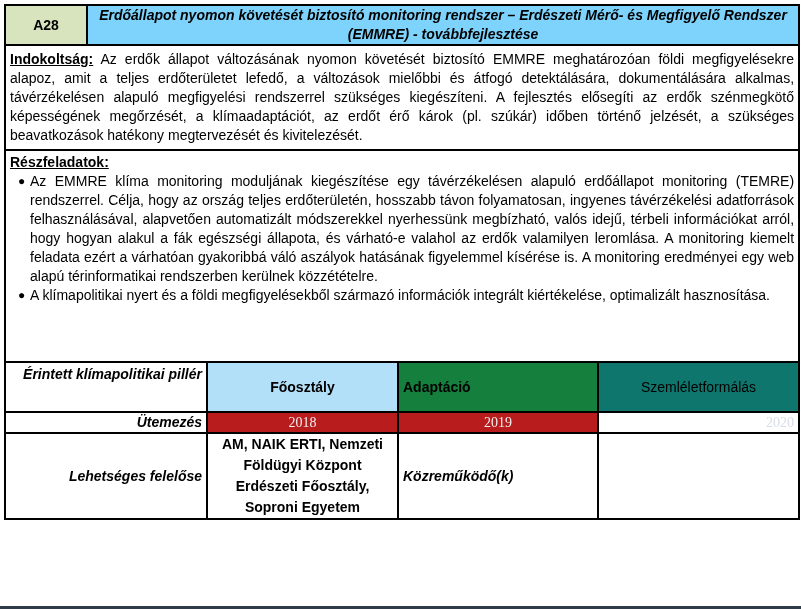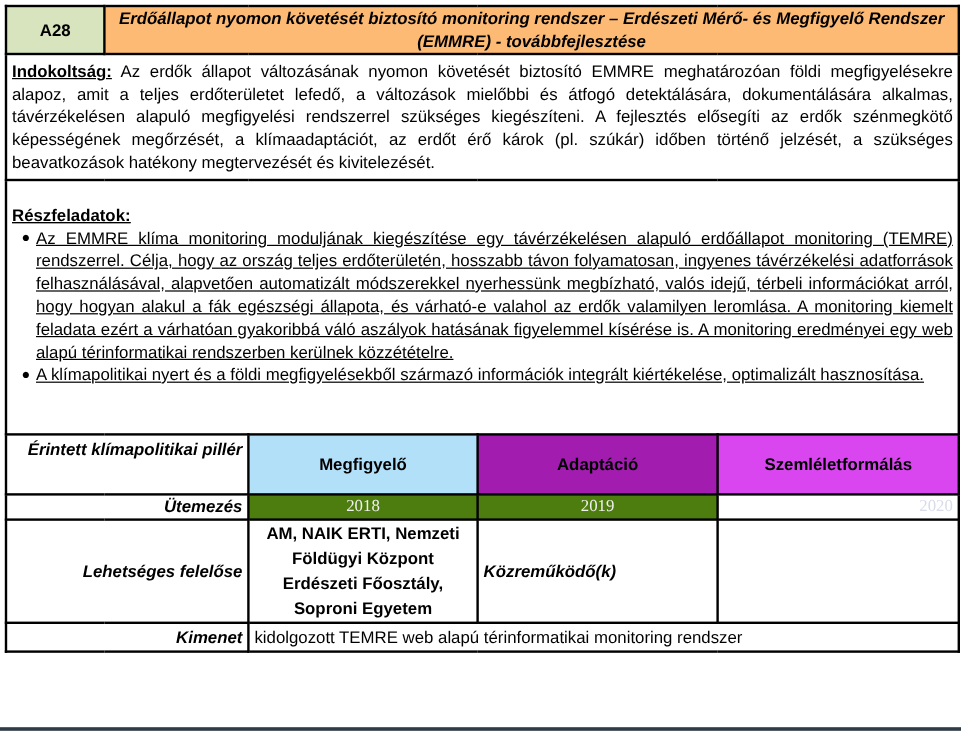--- a/index.html
+++ b/index.html
@@ -2,31 +2,31 @@
 <html><head>
 <meta charset="utf-8">
 <style>
   html, body { margin: 0; padding: 0; background: #ffffff; }
   body { width: 801px; height: 609px; position: relative; overflow: hidden;
          font-family: "Liberation Sans", "DejaVu Sans", sans-serif; color: #000; }
   .page { position: absolute; left: 4px; top: 4px; width: 794px; height: 601px; }
   table.doc { border-collapse: collapse; width: 794px; table-layout: fixed; }
   table.doc td { border: 2px solid #000; padding: 0 4px; vertical-align: middle; font-size: 14px; line-height: 19px; }
   .code-cell { background: #d7e4bd; font-weight: bold; text-align: center; font-size: 15px; }
-  .title-cell { background: #fdba74; font-weight: bold; font-style: italic; text-align: center; font-size: 15px; line-height: 20px; }
+  .title-cell { background: #7dd3fc; font-weight: bold; font-style: italic; text-align: center; font-size: 15px; line-height: 20px; }
   .just { text-align: justify; }
   .lbl { font-weight: bold; text-decoration: underline; }
   ul.tasks { margin: 0; padding: 0 0 0 20px; list-style: none; }
   ul.tasks li { position: relative; text-align: justify; }
   ul.tasks li .bullet { position: absolute; left: -12px; top: 0; font-size: 12px; }
   .rowlabel { font-weight: bold; font-style: italic; text-align: right; }
   .mitig { background: #b3e0f9; font-weight: bold; text-align: center; }
-  .adapt { background: #a21caf; font-weight: bold; text-align: center; }
-  .szeml { background: #d946ef; font-weight: bold; text-align: center; }
-  .year { background: #4d7c0f; color: #f0f0f0; text-align: center; font-family: "Liberation Serif", "DejaVu Serif", serif; font-size: 15px; }
+  .adapt { background: #15803d; font-weight: bold; }
+  .szeml { background: #0f766e; font-weight: normal; text-align: center; }
+  .year { background: #b91c1c; color: #f0f0f0; text-align: center; font-family: "Liberation Serif", "DejaVu Serif", serif; font-size: 15px; }
   .year-empty { background: #fff; color: #d8dce8; text-align: right; font-family: "Liberation Serif", "DejaVu Serif", serif; font-size: 15px; }
   .bold { font-weight: bold; }
   .italicb { font-weight: bold; font-style: italic; }
   .bottom-bar { position: absolute; left: 0; top: 606px; width: 801px; height: 3px; background: #2e3b48; }
 </style>
 </head>
 <body>
 
 <div class="page">
   <table class="doc">
@@ -41,46 +41,42 @@
         <tr style="height:34px">
       <td class="code-cell">A28</td>
       <td class="title-cell" colspan="4">Erdőállapot nyomon követését biztosító monitoring rendszer – Erdészeti Mérő- és Megfigyelő Rendszer (EMMRE) - továbbfejlesztése</td>
     </tr>
     <tr style="height:105px">
       <td colspan="5" class="just">
         <span class="lbl">Indokoltság:</span><span> Az erdők állapot változásának nyomon követését biztosító EMMRE meghatározóan földi megfigyelésekre alapoz, amit a teljes erdőterületet lefedő, a változások mielőbbi és átfogó detektálására, dokumentálására alkalmas, távérzékelésen alapuló megfigyelési rendszerrel szükséges kiegészíteni. A fejlesztés elősegíti az erdők szénmegkötő képességének megőrzését, a klímaadaptációt, az erdőt érő károk (pl. szúkár) időben történő jelzését, a szükséges beavatkozások hatékony megtervezését és kivitelezését.</span>
       </td>
     </tr>
     <tr style="height:212px">
-      <td colspan="5" style="vertical-align:top; padding-top:19px;text-decoration:underline;">
+      <td colspan="5" style="vertical-align:top; padding-top:2px;">
         <div class="lbl">Részfeladatok:</div>
         <ul class="tasks">
           <li><span class="bullet">●</span><span>Az EMMRE klíma monitoring moduljának kiegészítése egy távérzékelésen alapuló erdőállapot monitoring (TEMRE) rendszerrel. Célja, hogy az ország teljes erdőterületén, hosszabb távon folyamatosan, ingyenes távérzékelési adatforrások felhasználásával, alapvetően automatizált módszerekkel nyerhessünk megbízható, valós idejű, térbeli információkat arról, hogy hogyan alakul a fák egészségi állapota, és várható-e valahol az erdők valamilyen leromlása. A monitoring kiemelt feladata ezért a várhatóan gyakoribbá váló aszályok hatásának figyelemmel kísérése is. A monitoring eredményei egy web alapú térinformatikai rendszerben kerülnek közzétételre.</span></li>
           <li><span class="bullet">●</span><span>A klímapolitikai nyert és a földi megfigyelésekből származó információk integrált kiértékelése, optimalizált hasznosítása.</span></li>
         </ul>
       </td>
     </tr>
     <tr style="height:50px">
       <td colspan="2" class="rowlabel" style="vertical-align:top; padding-top:2px;">Érintett klímapolitikai pillér</td>
-      <td class="mitig">Megfigyelő</td>
+      <td class="mitig">Főosztály</td>
       <td class="adapt">Adaptáció</td>
       <td class="szeml">Szemléletformálás</td>
     </tr>
     <tr style="height:20px">
       <td colspan="2" class="rowlabel">Ütemezés</td>
       <td class="year">2018</td>
       <td class="year">2019</td>
       <td class="year-empty">2020</td>
     </tr>
     <tr style="height:86px">
       <td colspan="2" class="rowlabel">Lehetséges felelőse</td>
       <td class="bold" style="line-height:21px;text-align:center;">AM, NAIK ERTI, Nemzeti Földügyi Központ Erdészeti Főosztály, Soproni Egyetem</td>
       <td class="italicb">Közreműködő(k)</td>
       <td></td>
     </tr>
-    <tr style="height:24px">
-      <td colspan="2" class="rowlabel">Kimenet</td>
-      <td colspan="3">kidolgozott TEMRE web alapú térinformatikai monitoring rendszer</td>
-    </tr>
   </tbody>
     </table>
 </div>
 <div class="bottom-bar"></div>
 
 </body></html>

